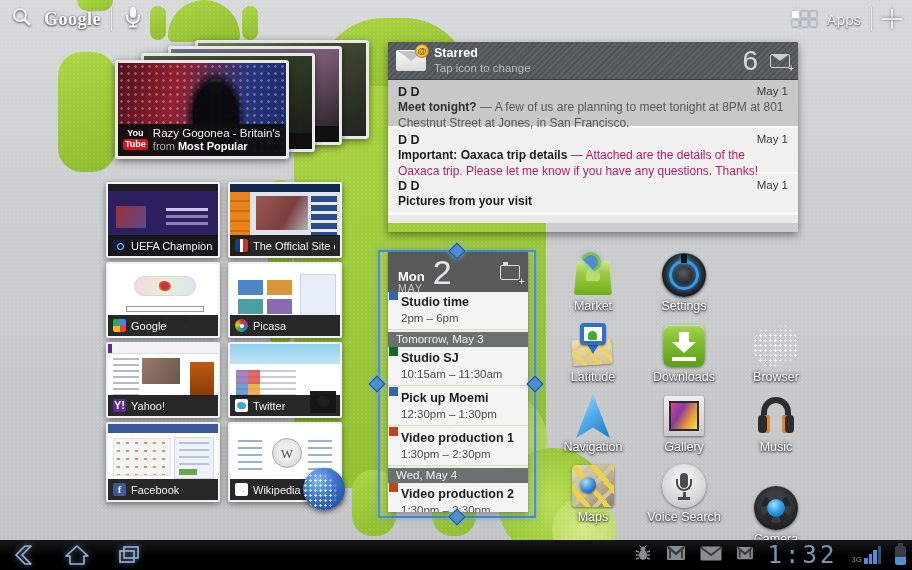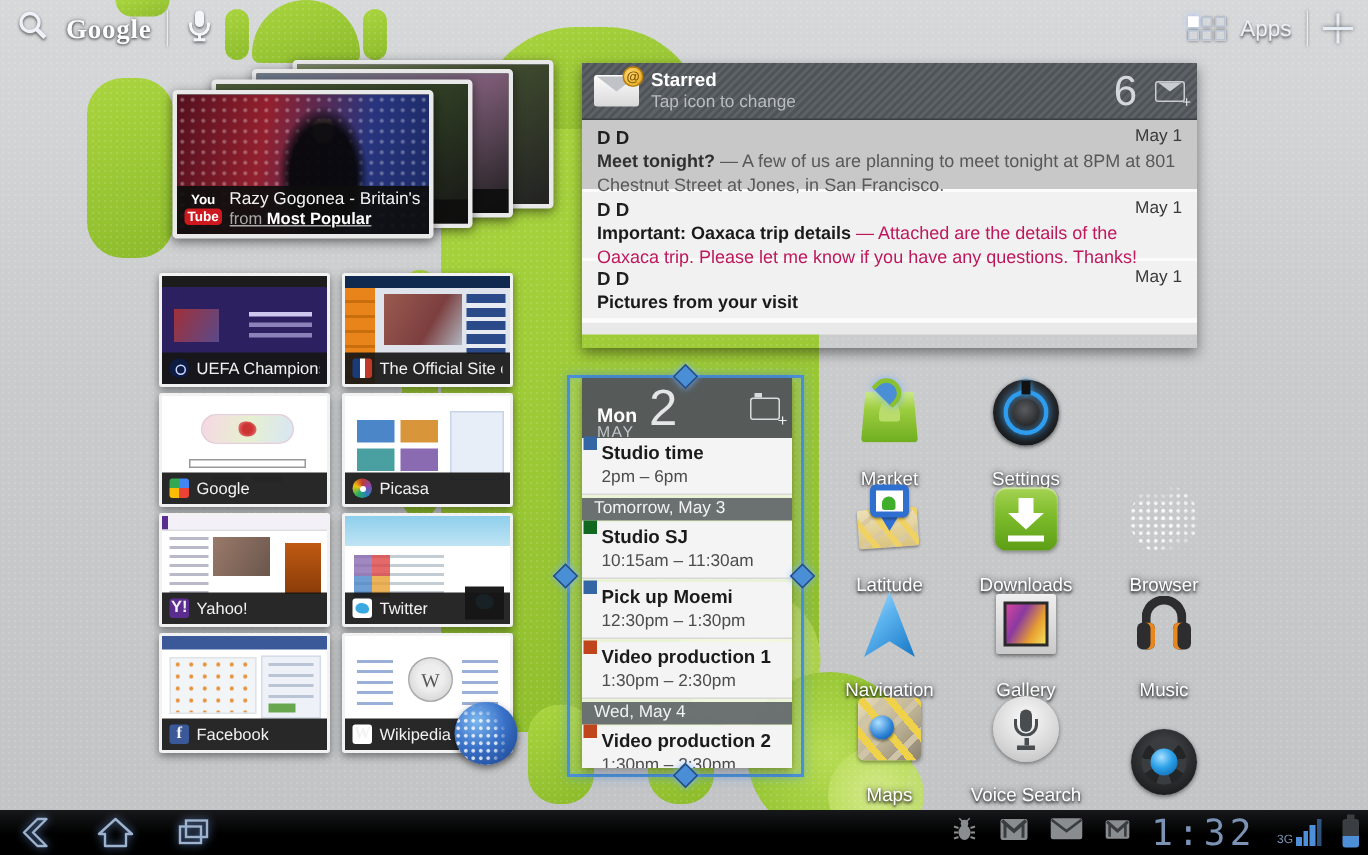--- a/index.html
+++ b/index.html
@@ -104,21 +104,21 @@
       radial-gradient(circle 9px at 58% 26%, #caa184 0 70%, transparent 100%),
       radial-gradient(rgba(255,255,255,.30) 1px, transparent 1.6px),
       linear-gradient(100deg,#54101e 0%,#93202e 34%,#5a2a52 52%,#28357e 72%,#1b2a66 100%);
     background-size:auto,auto,7px 7px,auto; }
   .yt-logo { display:flex; flex-direction:column; align-items:center; line-height:1; }
   .yt-logo .you { color:#fff; font-weight:bold; font-size:9px; }
   .yt-logo .tube { color:#fff; font-weight:bold; font-size:9px; background:#cc181e;
     border-radius:3px; padding:1px 2px; margin-top:1px; }
   .yt-text { line-height:1.25; overflow:hidden; white-space:nowrap; }
   .yt-title { color:#f2f2f2; font-size:11.5px; }
-  .yt-sub { color:#aaa; font-size:11px;text-decoration:underline; }
+  .yt-sub { color:#aaa; font-size:11px; }
   .yt-sub b { color:#fff; }
 
   
   .bm-grid { position:absolute; left:106px; top:180px; width:242px; height:322px; z-index:15; }
   .bm-cell { position:absolute; width:114px; height:76px; background:#fff; border:2px solid #f2f2f2;
     border-radius:2px; box-shadow:0 2px 6px rgba(0,0,0,.45); overflow:hidden; }
   .bm-thumb { position:absolute; inset:0; }
   .bm-label { position:absolute; left:0; right:0; bottom:0; height:21px; background:rgba(22,22,22,.92);
     display:flex; align-items:center; gap:5px; padding:0 5px; }
   .bm-label span { color:#f2f2f2; font-size:11px; white-space:nowrap; overflow:hidden; }
@@ -241,21 +241,21 @@
     line-height:1.25; border-bottom:1px solid #d8d8d8; }
   .cal-event .marker { position:absolute; left:1px; top:-1px; width:9px; height:9px; }
   .cal-ev-title { font-weight:bold; color:#1b1b1b; font-size:12.5px; white-space:nowrap; }
   .cal-ev-time { color:#4c4c4c; font-size:11.5px; white-space:nowrap; }
   .cal-divider { background:rgba(78,84,89,.82); color:#f0f2f3; font-size:11.5px;
     padding:1px 6px 2px 8px; margin-bottom:1px; }
 
   
   .app { position:absolute; width:90px; text-align:center; z-index:12; }
   .app .ic { position:relative; width:46px; height:46px; margin:0 auto; }
-  .app .lbl { margin-top:14px; font-size:12.5px; color:#fff;
+  .app .lbl { margin-top:1px; font-size:12.5px; color:#fff;
     text-shadow:0 1px 2px rgba(0,0,0,.85), 0 0 4px rgba(0,0,0,.6); }
   
   .ic-market .bag { position:absolute; left:4px; top:9px; width:38px; height:34px;
     background:linear-gradient(180deg,#cde98a 0%,#9ccd3f 35%,#6fae1f 100%);
     clip-path:polygon(8% 0, 92% 0, 100% 100%, 0 100%); border-radius:3px; }
   .ic-market .handle { position:absolute; left:13px; top:1px; width:20px; height:14px;
     border:3.5px solid #8bc02e; border-bottom:none; border-radius:10px 10px 0 0; }
   .ic-market .droid { position:absolute; left:16px; top:17px; width:14px; height:12px;
     background:#b9dc6b; border-radius:6px 6px 2px 2px; box-shadow:0 -3px 0 -1px #b9dc6b; }
   

